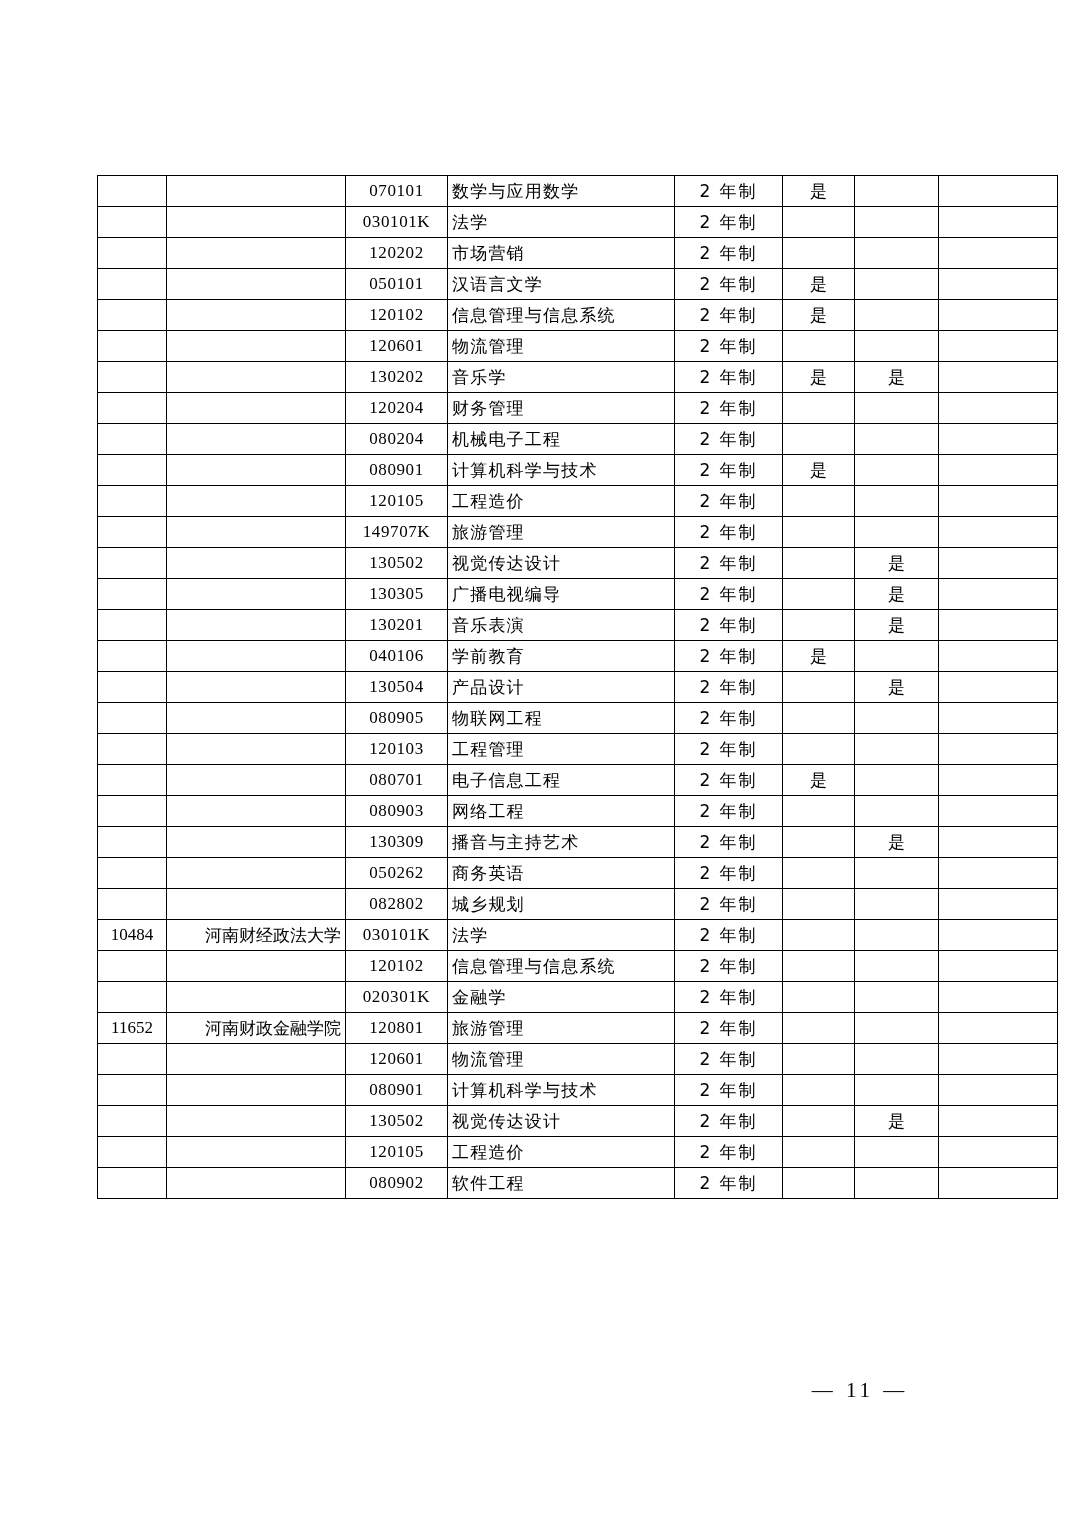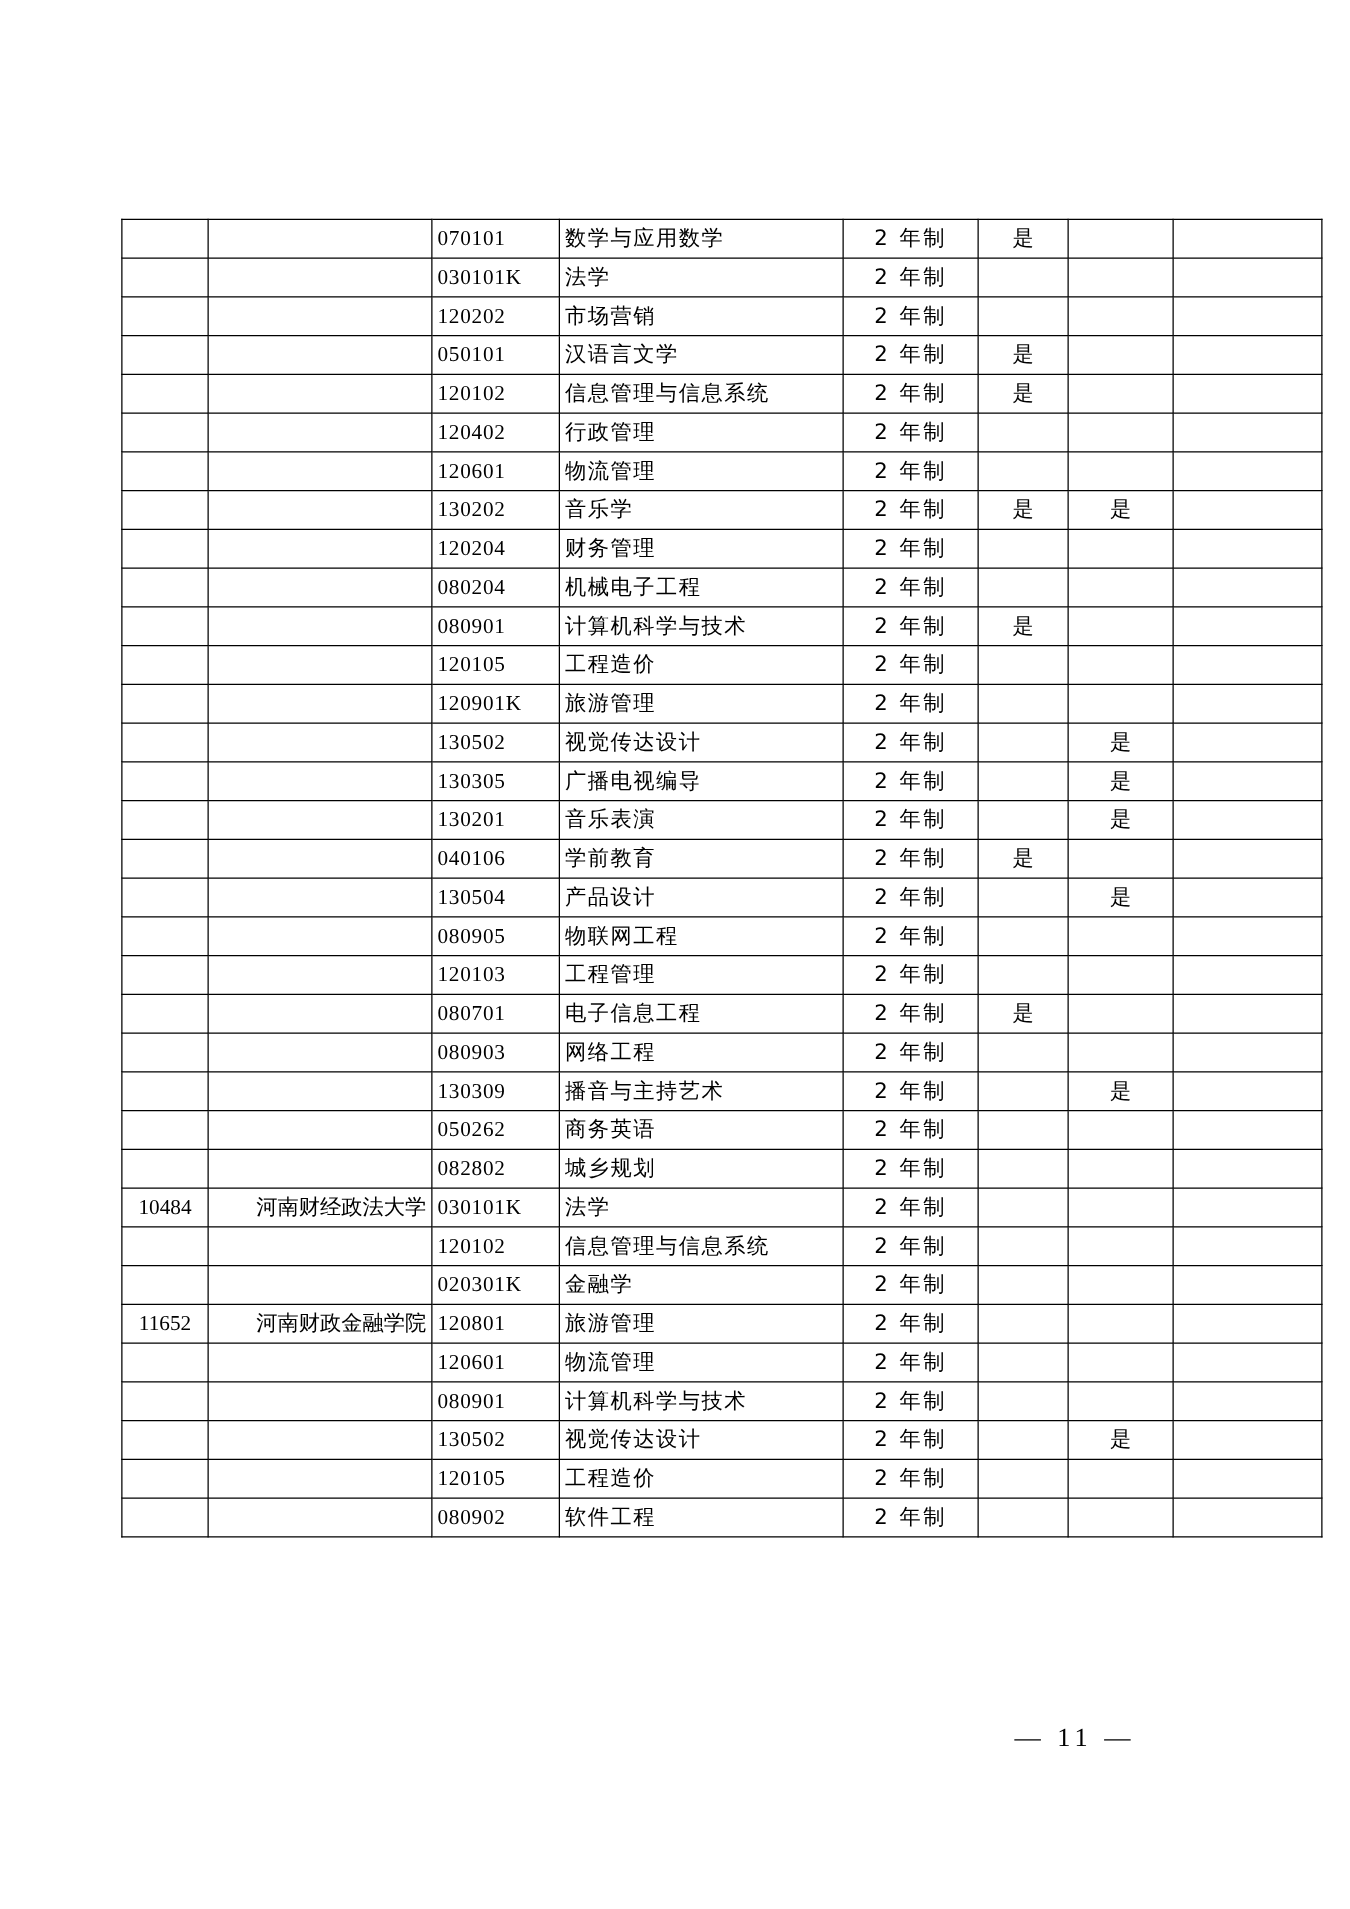--- a/index.html
+++ b/index.html
@@ -45,21 +45,21 @@
     font-size: 17px;
     line-height: 30px;
     vertical-align: middle;
     overflow: hidden;
     white-space: nowrap;
   }
 
   
   .c-inst-code  { width: 60px;  text-align: center; font-family: "Liberation Serif", serif; letter-spacing: 0px; }
   .c-inst-name  { width: 170px; text-align: right; font-size: 17px; letter-spacing: 0px; }
-  .c-maj-code   { width: 93px;  text-align: left;   padding-left: 5px; letter-spacing: 0.6px; }
+  .c-maj-code   { width: 93px;  text-align: center;   padding-left: 5px; letter-spacing: 0.6px; }
   .c-maj-name   { width: 218px; text-align: left;   padding-left: 7px; letter-spacing: 1.2px; }
   .c-years      { width: 99px;  text-align: center; letter-spacing: 2px; }
   .c-flag1      { width: 63px;  text-align: center; }
   .c-flag2      { width: 75px;  text-align: center; }
   .c-flag3      { width: 110px; text-align: center; }
 
   .cjk {
     font-family: "DejaVu Sans", "Liberation Sans", sans-serif;
   }
 
@@ -133,30 +133,20 @@
             <td class="c-maj-code">120102</td>
             <td class="c-maj-name cjk">信息管理与信息系统</td>
             <td class="c-years cjk">2 年制</td>
             <td class="c-flag1 cjk">是</td>
             <td class="c-flag2 cjk"></td>
             <td class="c-flag3 cjk"></td>
           </tr>
           <tr>
             <td class="c-inst-code"></td>
             <td class="c-inst-name cjk"></td>
-            <td class="c-maj-code">120402</td>
-            <td class="c-maj-name cjk">行政管理</td>
-            <td class="c-years cjk">2 年制</td>
-            <td class="c-flag1 cjk"></td>
-            <td class="c-flag2 cjk"></td>
-            <td class="c-flag3 cjk"></td>
-          </tr>
-          <tr>
-            <td class="c-inst-code"></td>
-            <td class="c-inst-name cjk"></td>
             <td class="c-maj-code">120601</td>
             <td class="c-maj-name cjk">物流管理</td>
             <td class="c-years cjk">2 年制</td>
             <td class="c-flag1 cjk"></td>
             <td class="c-flag2 cjk"></td>
             <td class="c-flag3 cjk"></td>
           </tr>
           <tr>
             <td class="c-inst-code"></td>
             <td class="c-inst-name cjk"></td>
@@ -203,21 +193,21 @@
             <td class="c-maj-code">120105</td>
             <td class="c-maj-name cjk">工程造价</td>
             <td class="c-years cjk">2 年制</td>
             <td class="c-flag1 cjk"></td>
             <td class="c-flag2 cjk"></td>
             <td class="c-flag3 cjk"></td>
           </tr>
           <tr>
             <td class="c-inst-code"></td>
             <td class="c-inst-name cjk"></td>
-            <td class="c-maj-code">120901K</td>
+            <td class="c-maj-code">149707K</td>
             <td class="c-maj-name cjk">旅游管理</td>
             <td class="c-years cjk">2 年制</td>
             <td class="c-flag1 cjk"></td>
             <td class="c-flag2 cjk"></td>
             <td class="c-flag3 cjk"></td>
           </tr>
           <tr>
             <td class="c-inst-code"></td>
             <td class="c-inst-name cjk"></td>
             <td class="c-maj-code">130502</td>

